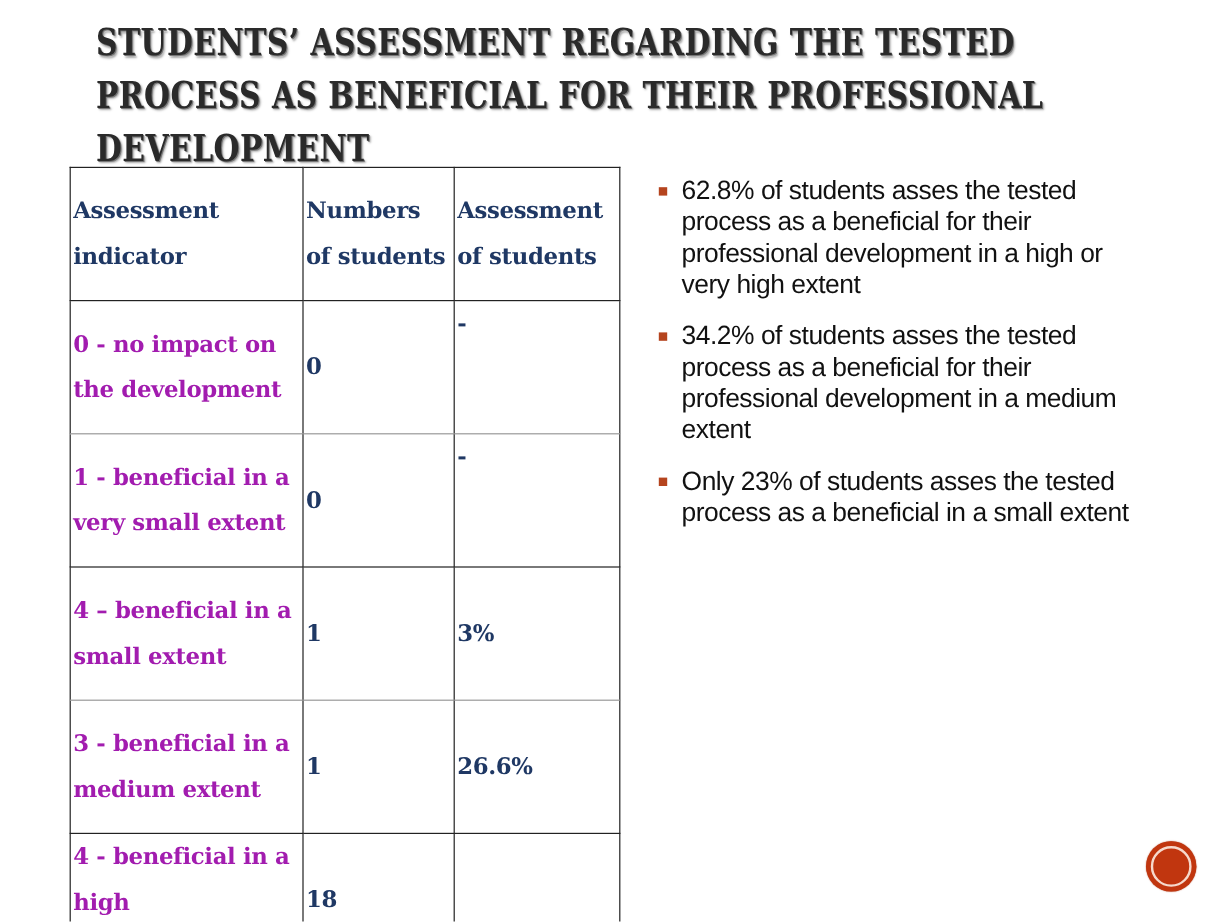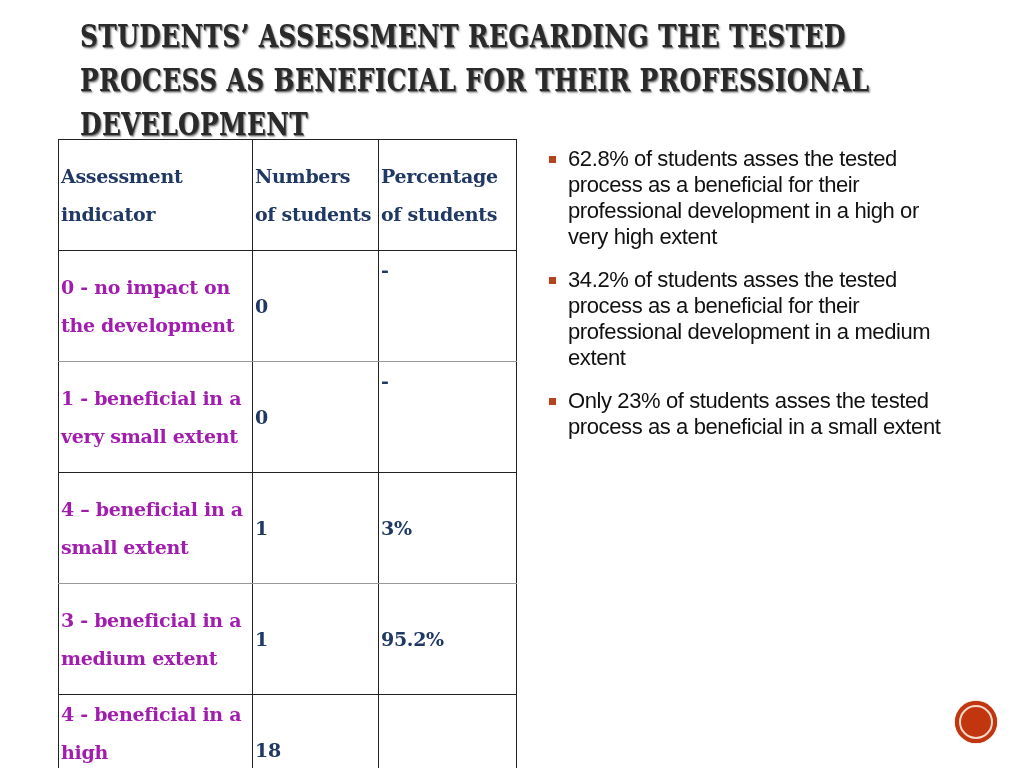--- a/index.html
+++ b/index.html
@@ -102,21 +102,21 @@
 <table class="data-table">
   <colgroup>
     <col class="col1">
       <col class="col2">
       <col class="col3">
   </colgroup>
   <thead>
     <tr>
       <th>Assessment indicator</th>
       <th>Numbers of students</th>
-      <th>Percentage of students</th>
+      <th>Assessment of students</th>
     </tr>
   </thead>
   <tbody>
     <tr>
       <td class="indicator">0 - no impact on the development</td>
       <td class="num">0</td>
       <td class="pct top">-</td>
     </tr>
     <tr>
       <td class="indicator">1 - beneficial in a very small extent</td>
@@ -124,21 +124,21 @@
       <td class="pct top">-</td>
     </tr>
     <tr>
       <td class="indicator">4 – beneficial in a small extent</td>
       <td class="num">1</td>
       <td class="pct">3%</td>
     </tr>
     <tr>
       <td class="indicator">3 - beneficial in a medium extent</td>
       <td class="num">1</td>
-      <td class="pct">95.2%</td>
+      <td class="pct">26.6%</td>
     </tr>
     <tr>
       <td class="indicator" style="vertical-align:top">4 - beneficial in a high</td>
       <td class="num">18</td>
       <td class="pct"></td>
     </tr>
   </tbody>
 </table>
 
 <ul class="bullets">

